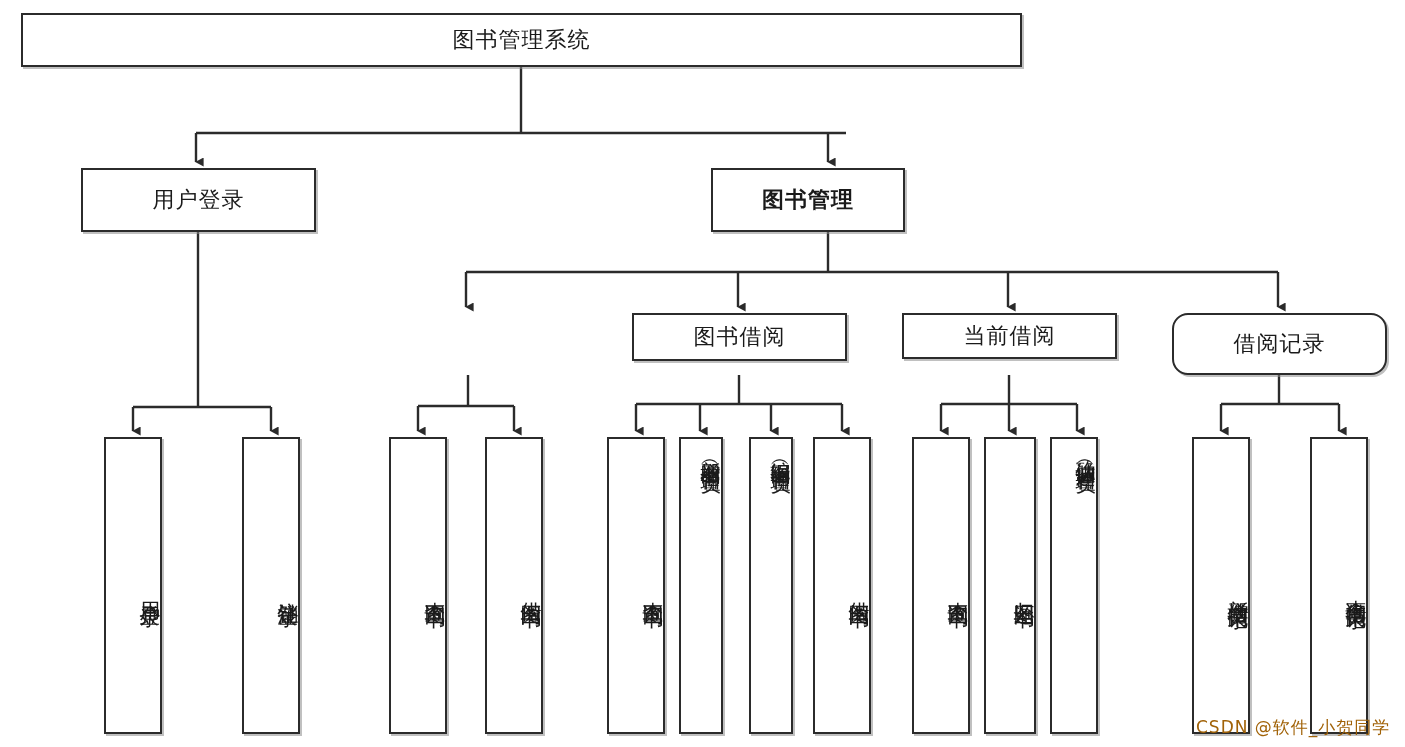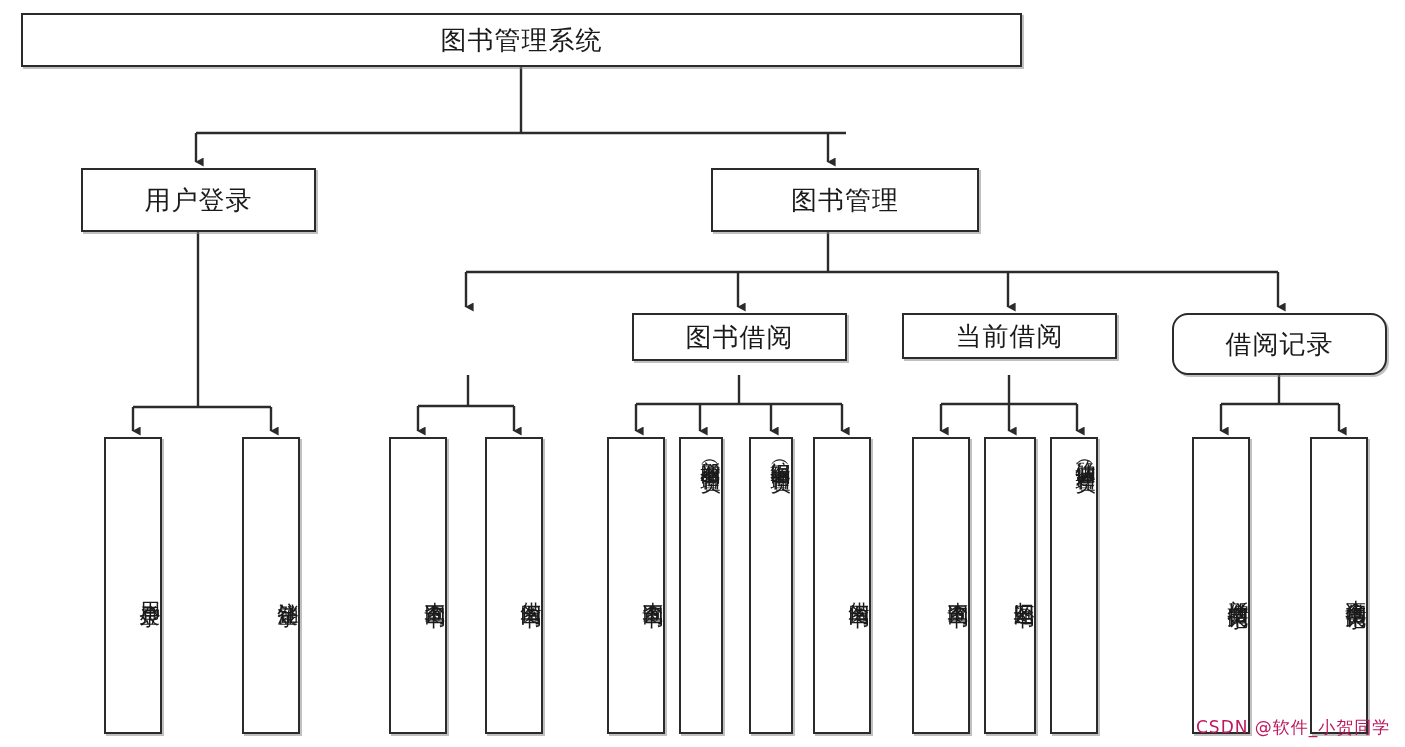--- a/index.html
+++ b/index.html
@@ -13,21 +13,21 @@
     box-sizing:border-box;
     border:2px solid #2b2b2b;
     background:#ffffff;
     box-shadow:2px 2px 0 0 rgba(140,140,140,0.55);
     display:flex;
     align-items:center;
     justify-content:center;
     color:#1a1a1a;
   }
   .node.horizontal{
-    font-size:26px;
+    font-size:22px;
     letter-spacing:1px;
   }
   .node.vertical{
     writing-mode:vertical-rl;
     text-orientation:upright;
     align-items:flex-start;
     justify-content:center;
     padding-top:6px;
     font-size:21px;
     letter-spacing:2px;
@@ -38,21 +38,21 @@
   }
   .node.vertical .vlabel{
     writing-mode:vertical-rl;
     text-orientation:upright;
     white-space:nowrap;
   }
   svg#edges{position:absolute;left:0;top:0;width:1405px;height:747px;pointer-events:none;}
   .wm{
     position:absolute;
     font-size:17px;
-    color:#be185d;
+    color:#a16207;
     letter-spacing:1px;
     white-space:nowrap;
     font-family:"DejaVu Sans","Liberation Sans",sans-serif;
   }
 </style>
 </head>
 <body>
 
 <div id="canvas">
 
@@ -106,21 +106,21 @@
     </g>
   </svg>
 
   <div class="node horizontal" style="left:21px;top:13px;width:1001px;height:54px;">
     <span>图书管理系统</span>
   </div>
 
   <div class="node horizontal" style="left:81px;top:168px;width:235px;height:64px;">
     <span>用户登录</span>
   </div>
-  <div class="node horizontal" style="left:711px;top:168px;width:268px;height:64px;">
+  <div class="node horizontal" style="left:711px;top:168px;width:194px;height:64px;font-weight:bold;">
     <span>图书管理</span>
   </div>
 
   <div class="node horizontal" style="left:632px;top:313px;width:215px;height:48px;">
     <span>图书借阅</span>
   </div>
   <div class="node horizontal" style="left:902px;top:313px;width:215px;height:46px;">
     <span>当前借阅</span>
   </div>
   <div class="node horizontal" style="left:1172px;top:313px;width:215px;height:62px;border-radius:16px;">

